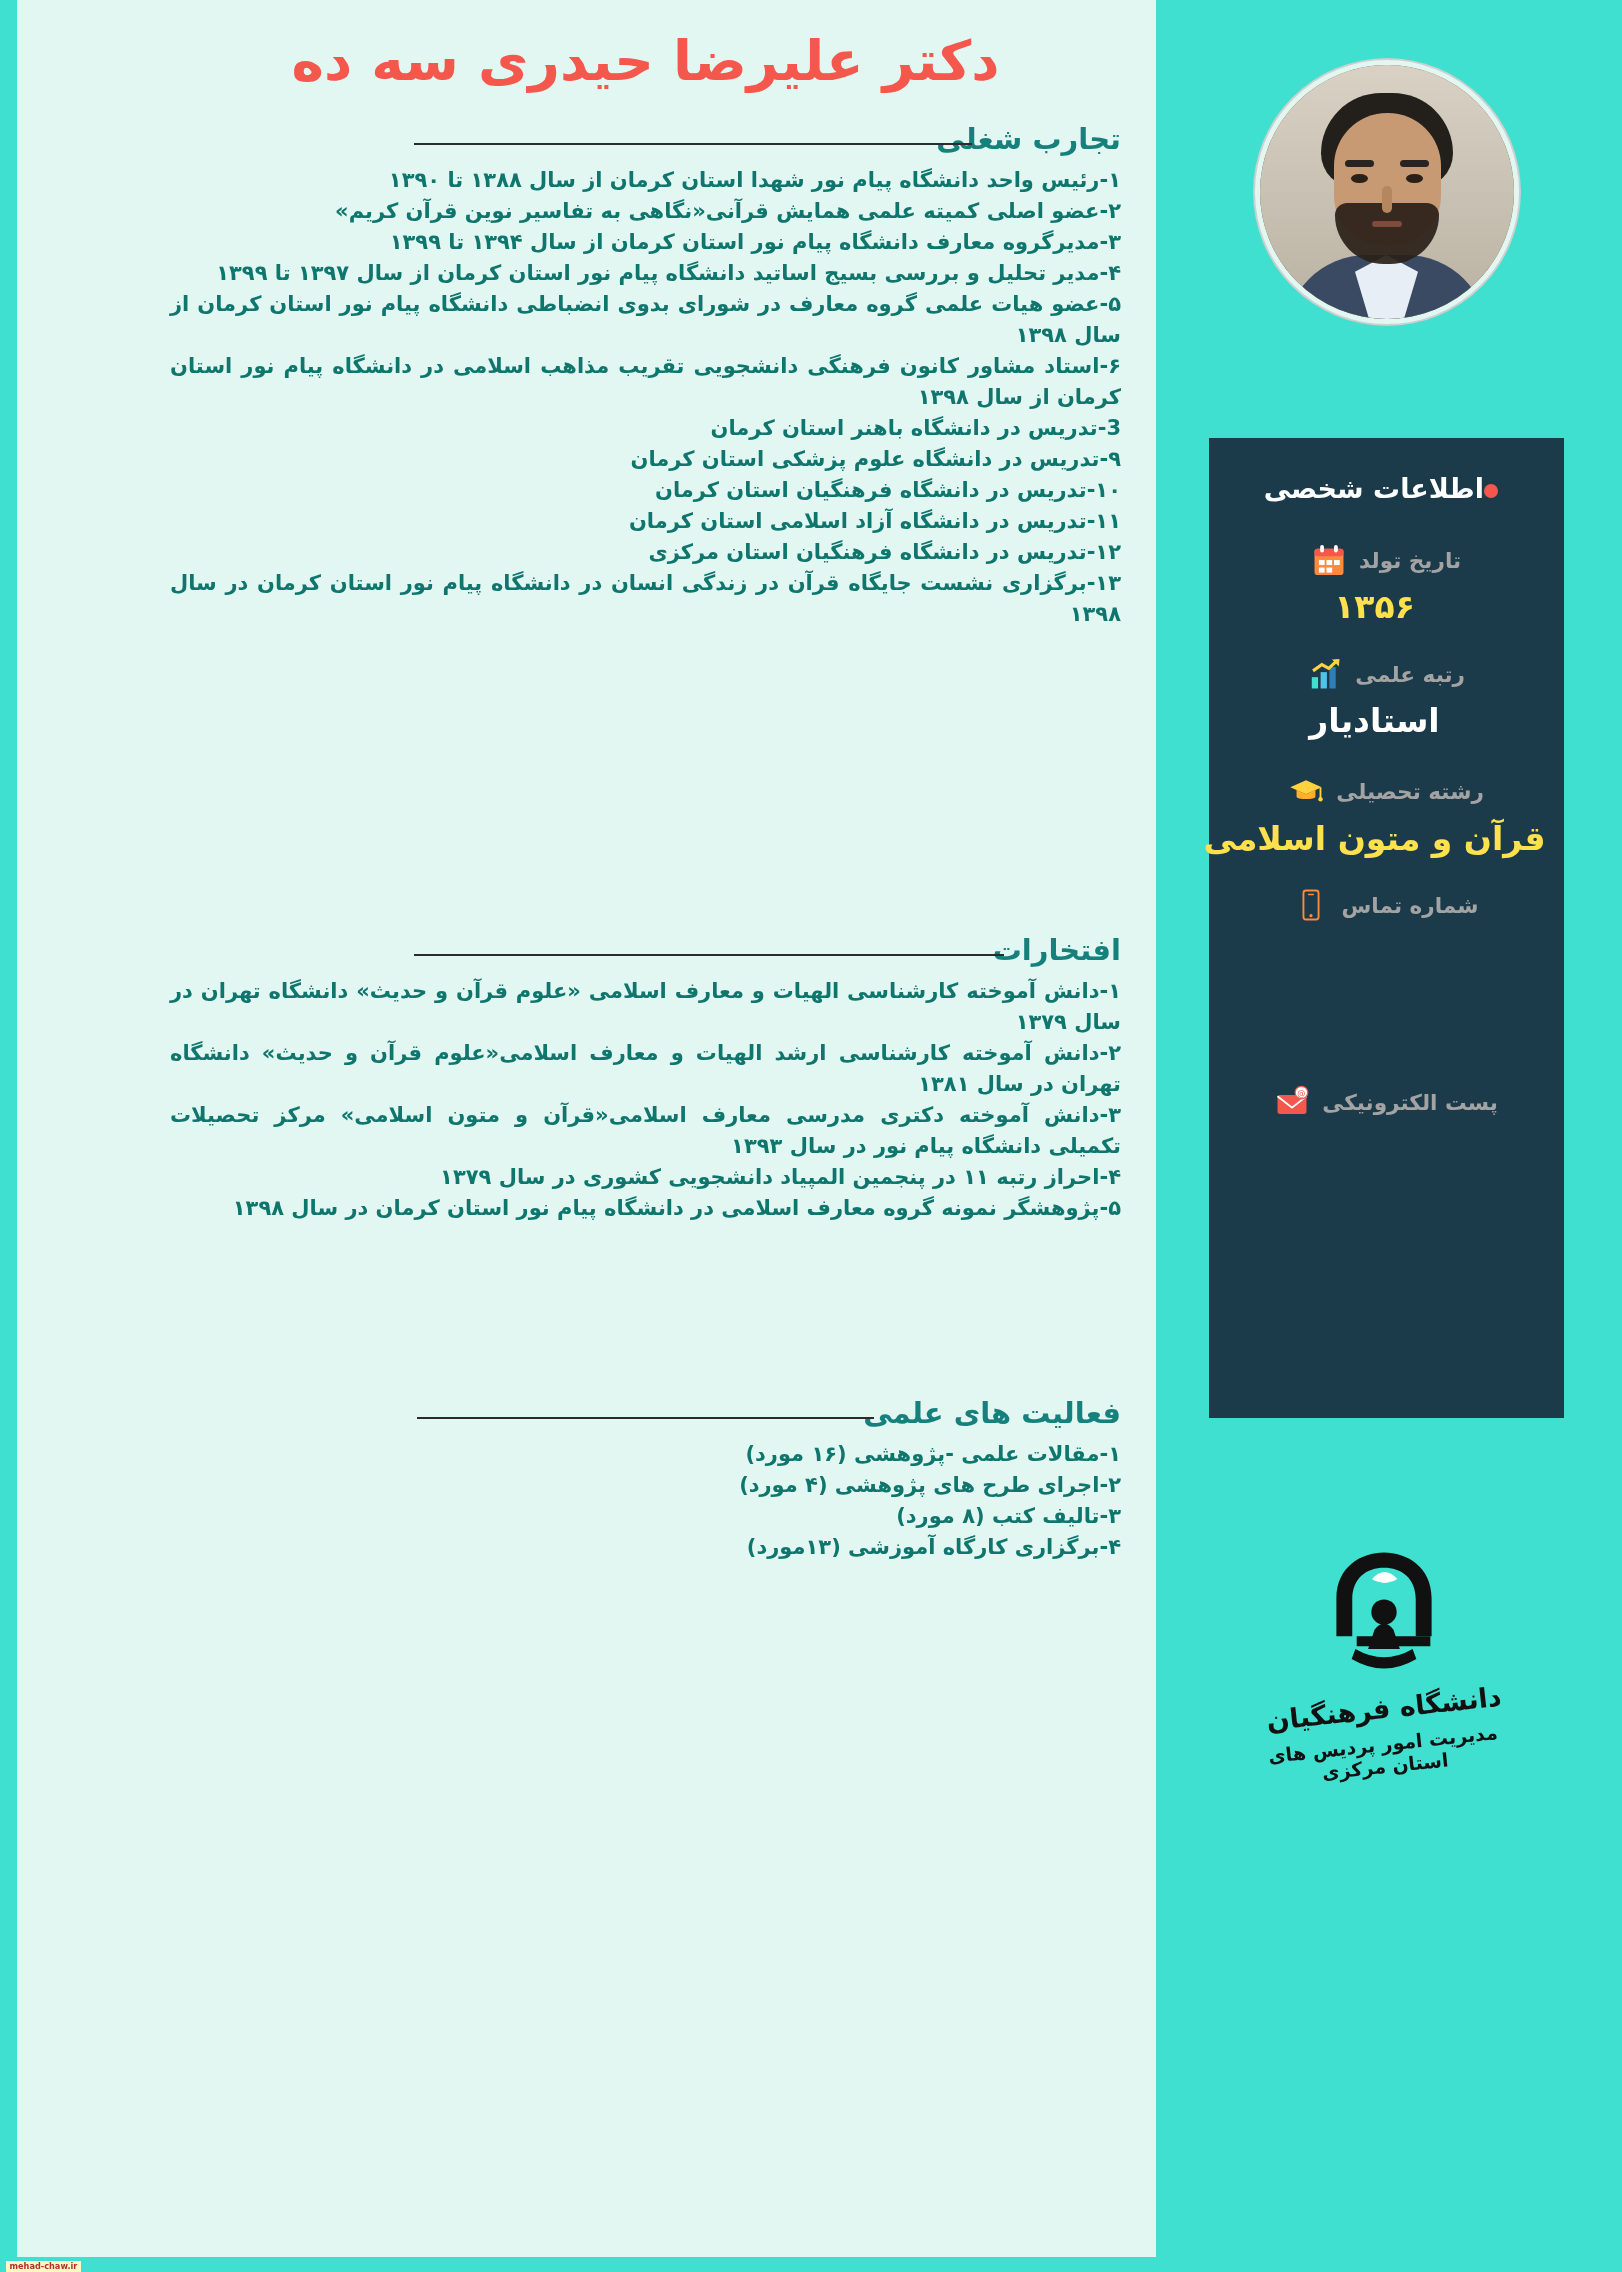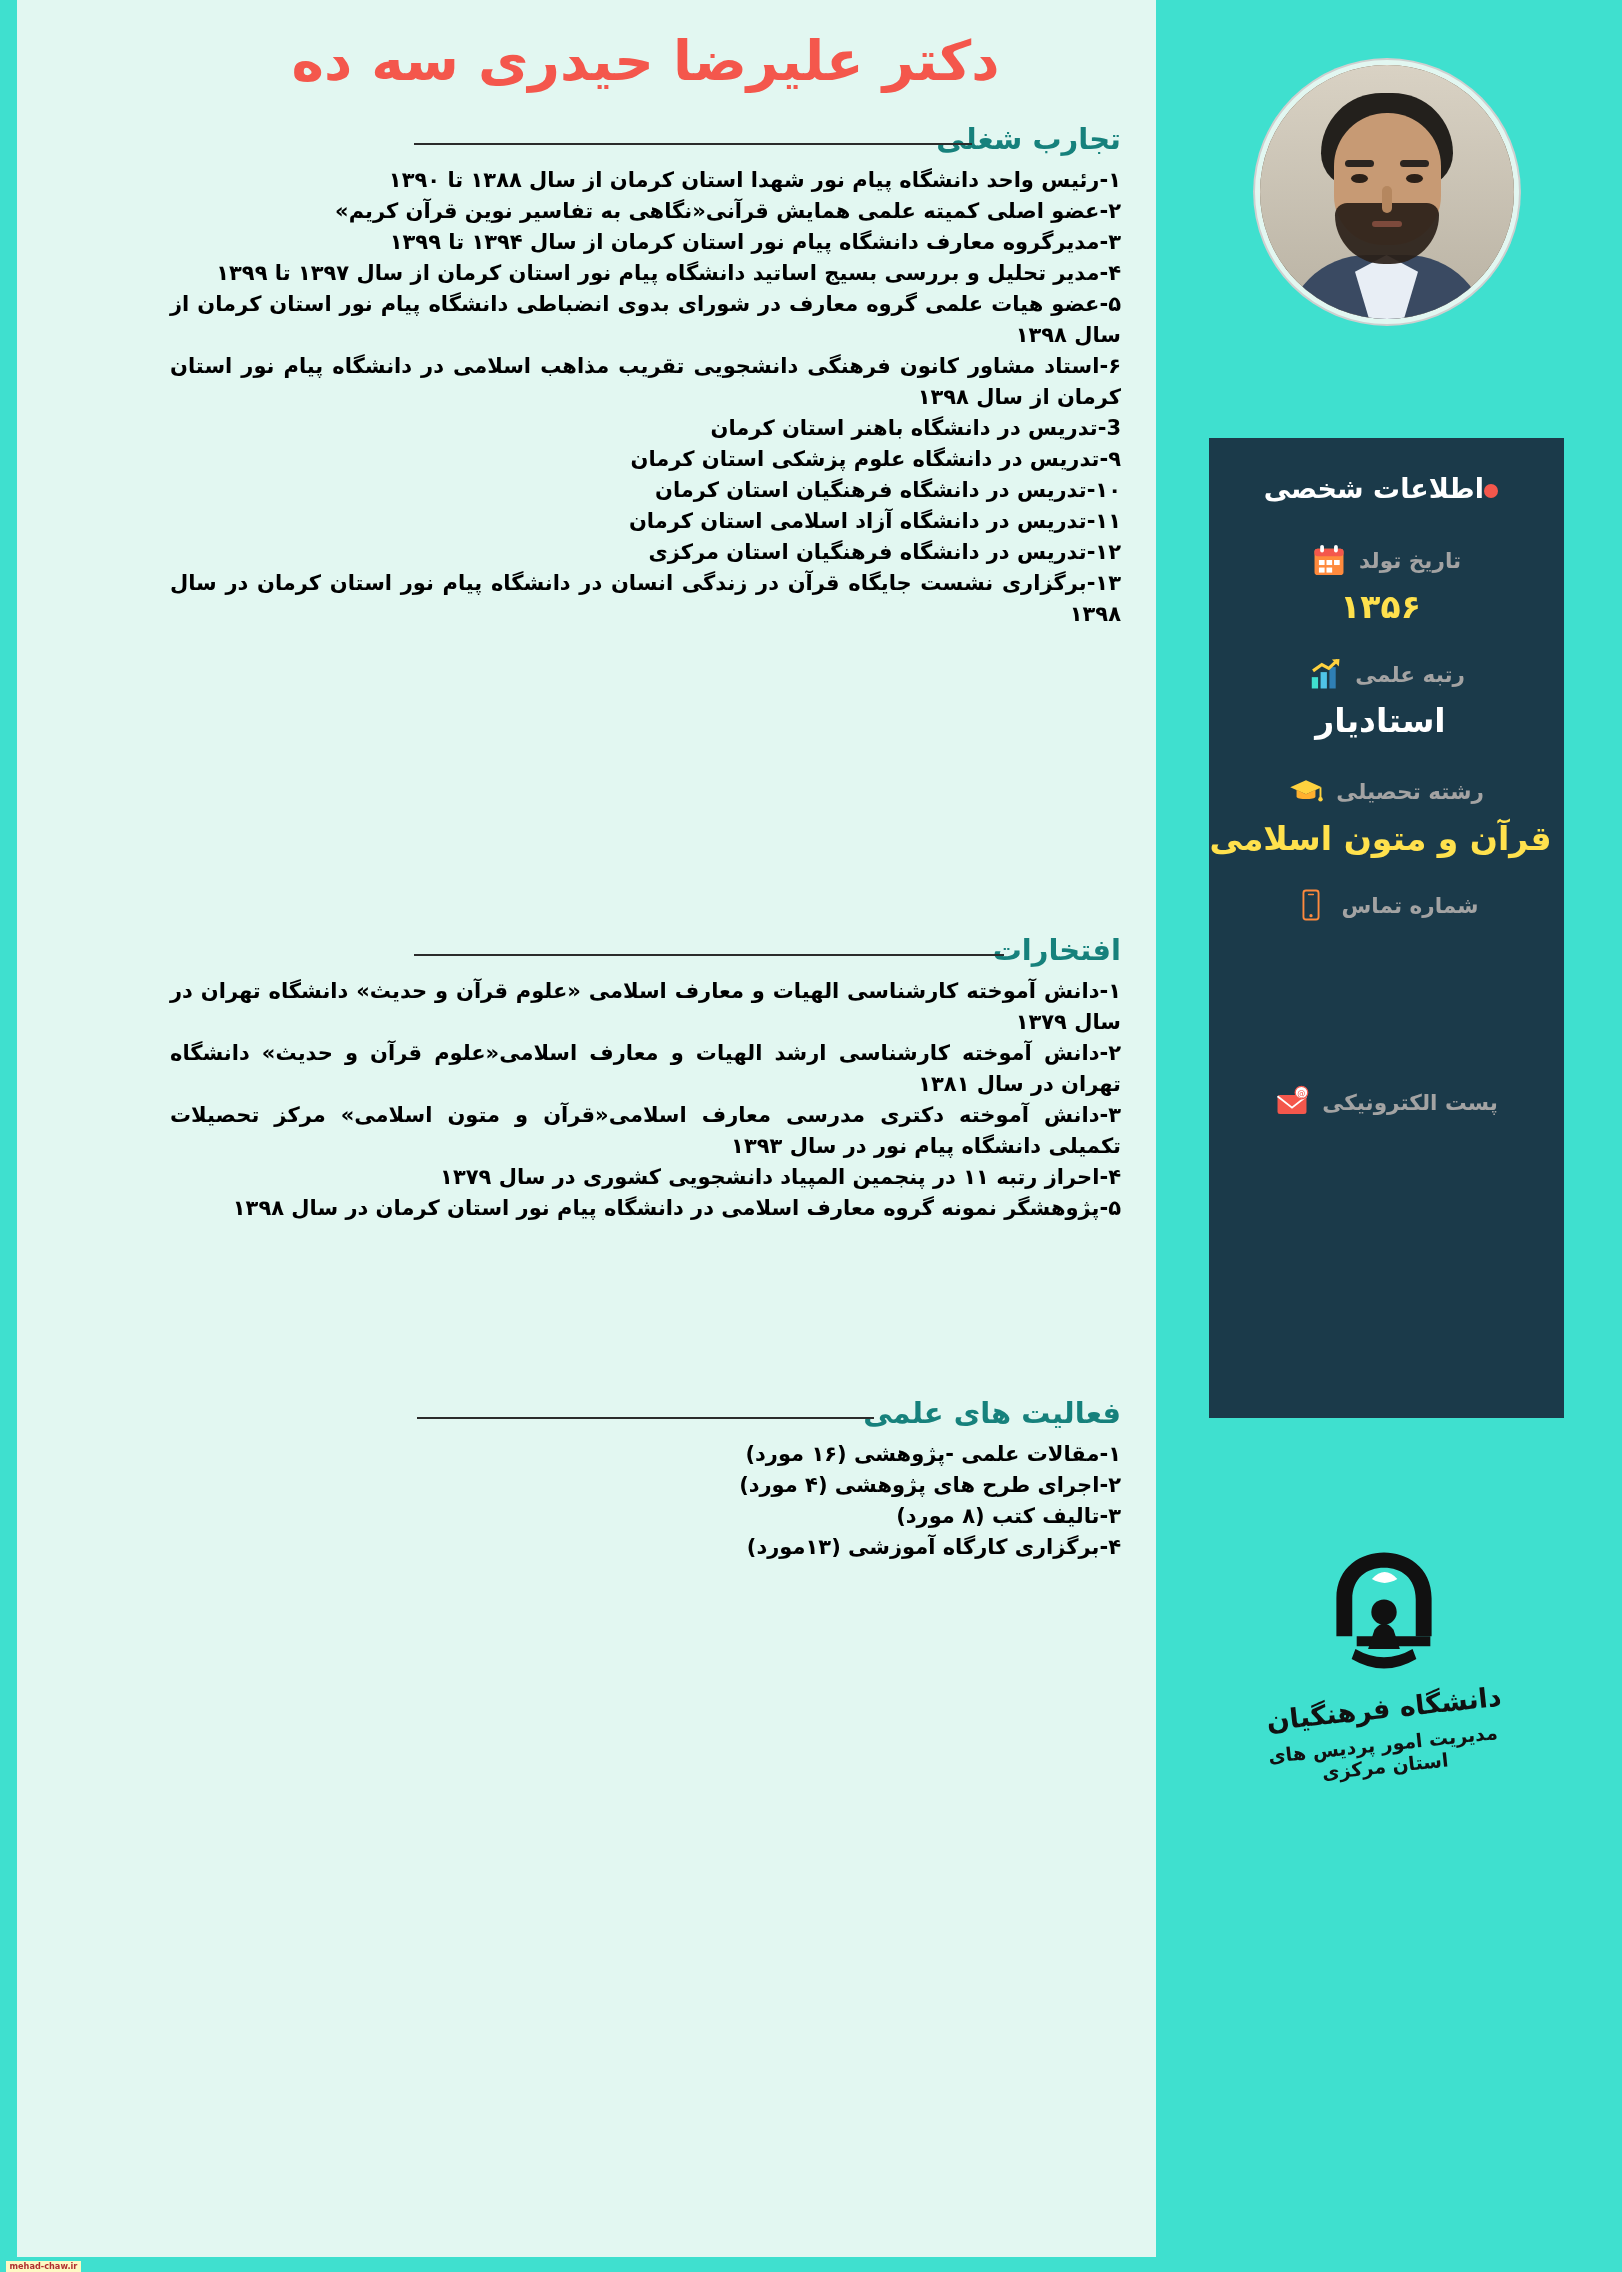--- a/index.html
+++ b/index.html
@@ -78,21 +78,21 @@
   .sec-head .rule {
     position: absolute;
     right: 152px;
     top: 21.6px;
     height: 2.5px;
     background: #2b2b2b;
   }
   .body-text {
     font-size: 21px;
     line-height: 31px;
-    color: #000000;
+    color: #0f766e;
     text-align: justify;
     direction: rtl;
     font-weight: bold;
   }
   .body-text div {
     margin: 0;
     padding: 0;
   }
 
   
@@ -236,21 +236,21 @@
     vertical-align: middle;
   }
   .info-icon {
     display: inline-block;
     vertical-align: middle;
     margin-right: 10px;
     width: 34px; height: 34px;
   }
   .info-value {
     position: absolute;
-    right: 6px;
+    right: 12px;
     width: 355px;
     text-align: center;
     font-size: 33px;
     font-weight: bold;
     color: #ffe14d;
     direction: rtl;
   }
 
   
   .logo-wrap {

